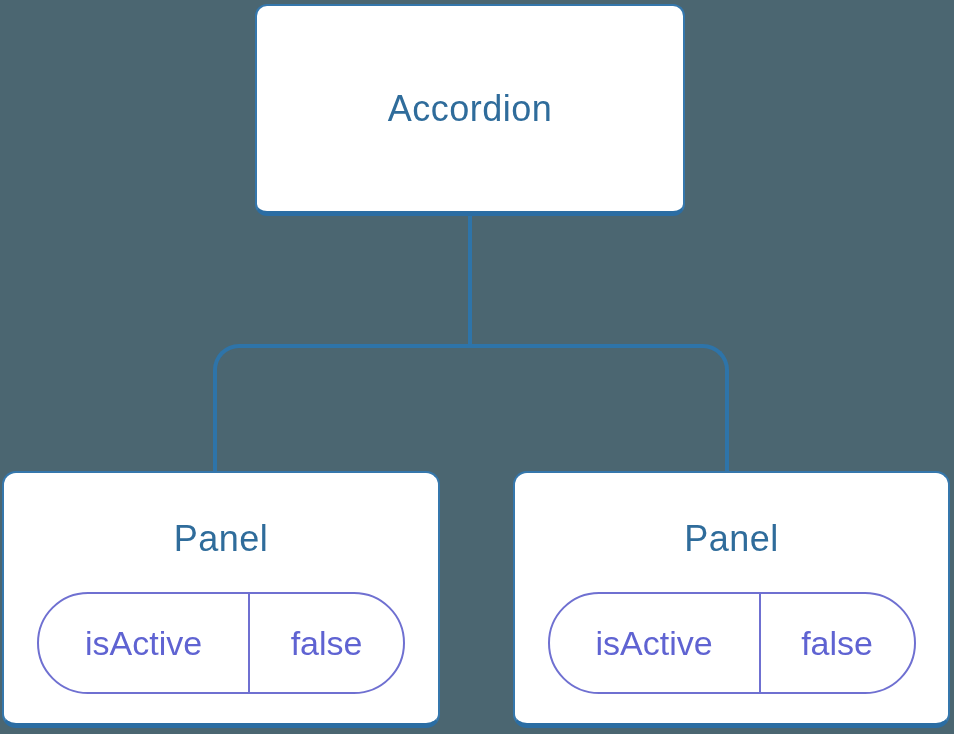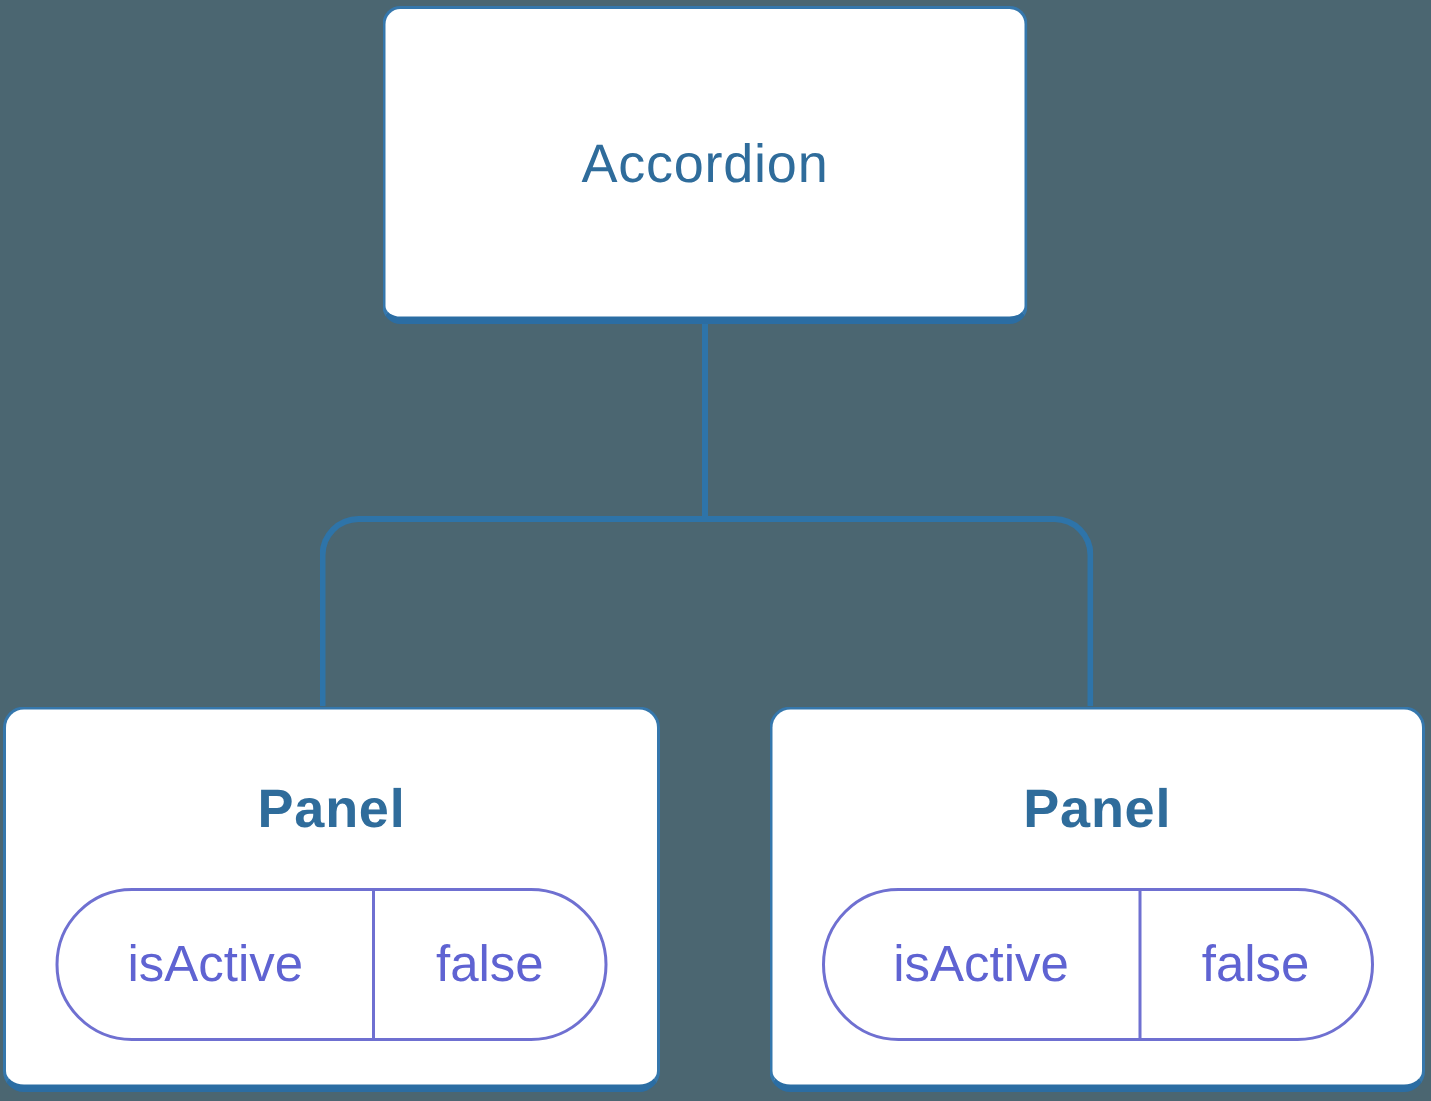--- a/index.html
+++ b/index.html
@@ -67,21 +67,21 @@
     display: flex;
     flex-direction: column;
     align-items: center;
     padding-top: 44px;
   }
   .panel-left  { left: 2px;   width: 438px; }
   .panel-right { left: 513px; width: 437px; }
   .panel-title {
     color: var(--node-text);
     font-size: 36px;
-    font-weight: 700;
+    font-weight: 400;
     letter-spacing: 0.5px;
     line-height: 1.2;
   }
   .pill {
     margin-top: 32px;
     width: 368px; height: 102px;
     border: 2.5px solid var(--state-border);
     border-radius: 51px;
     display: flex;
     overflow: hidden;

